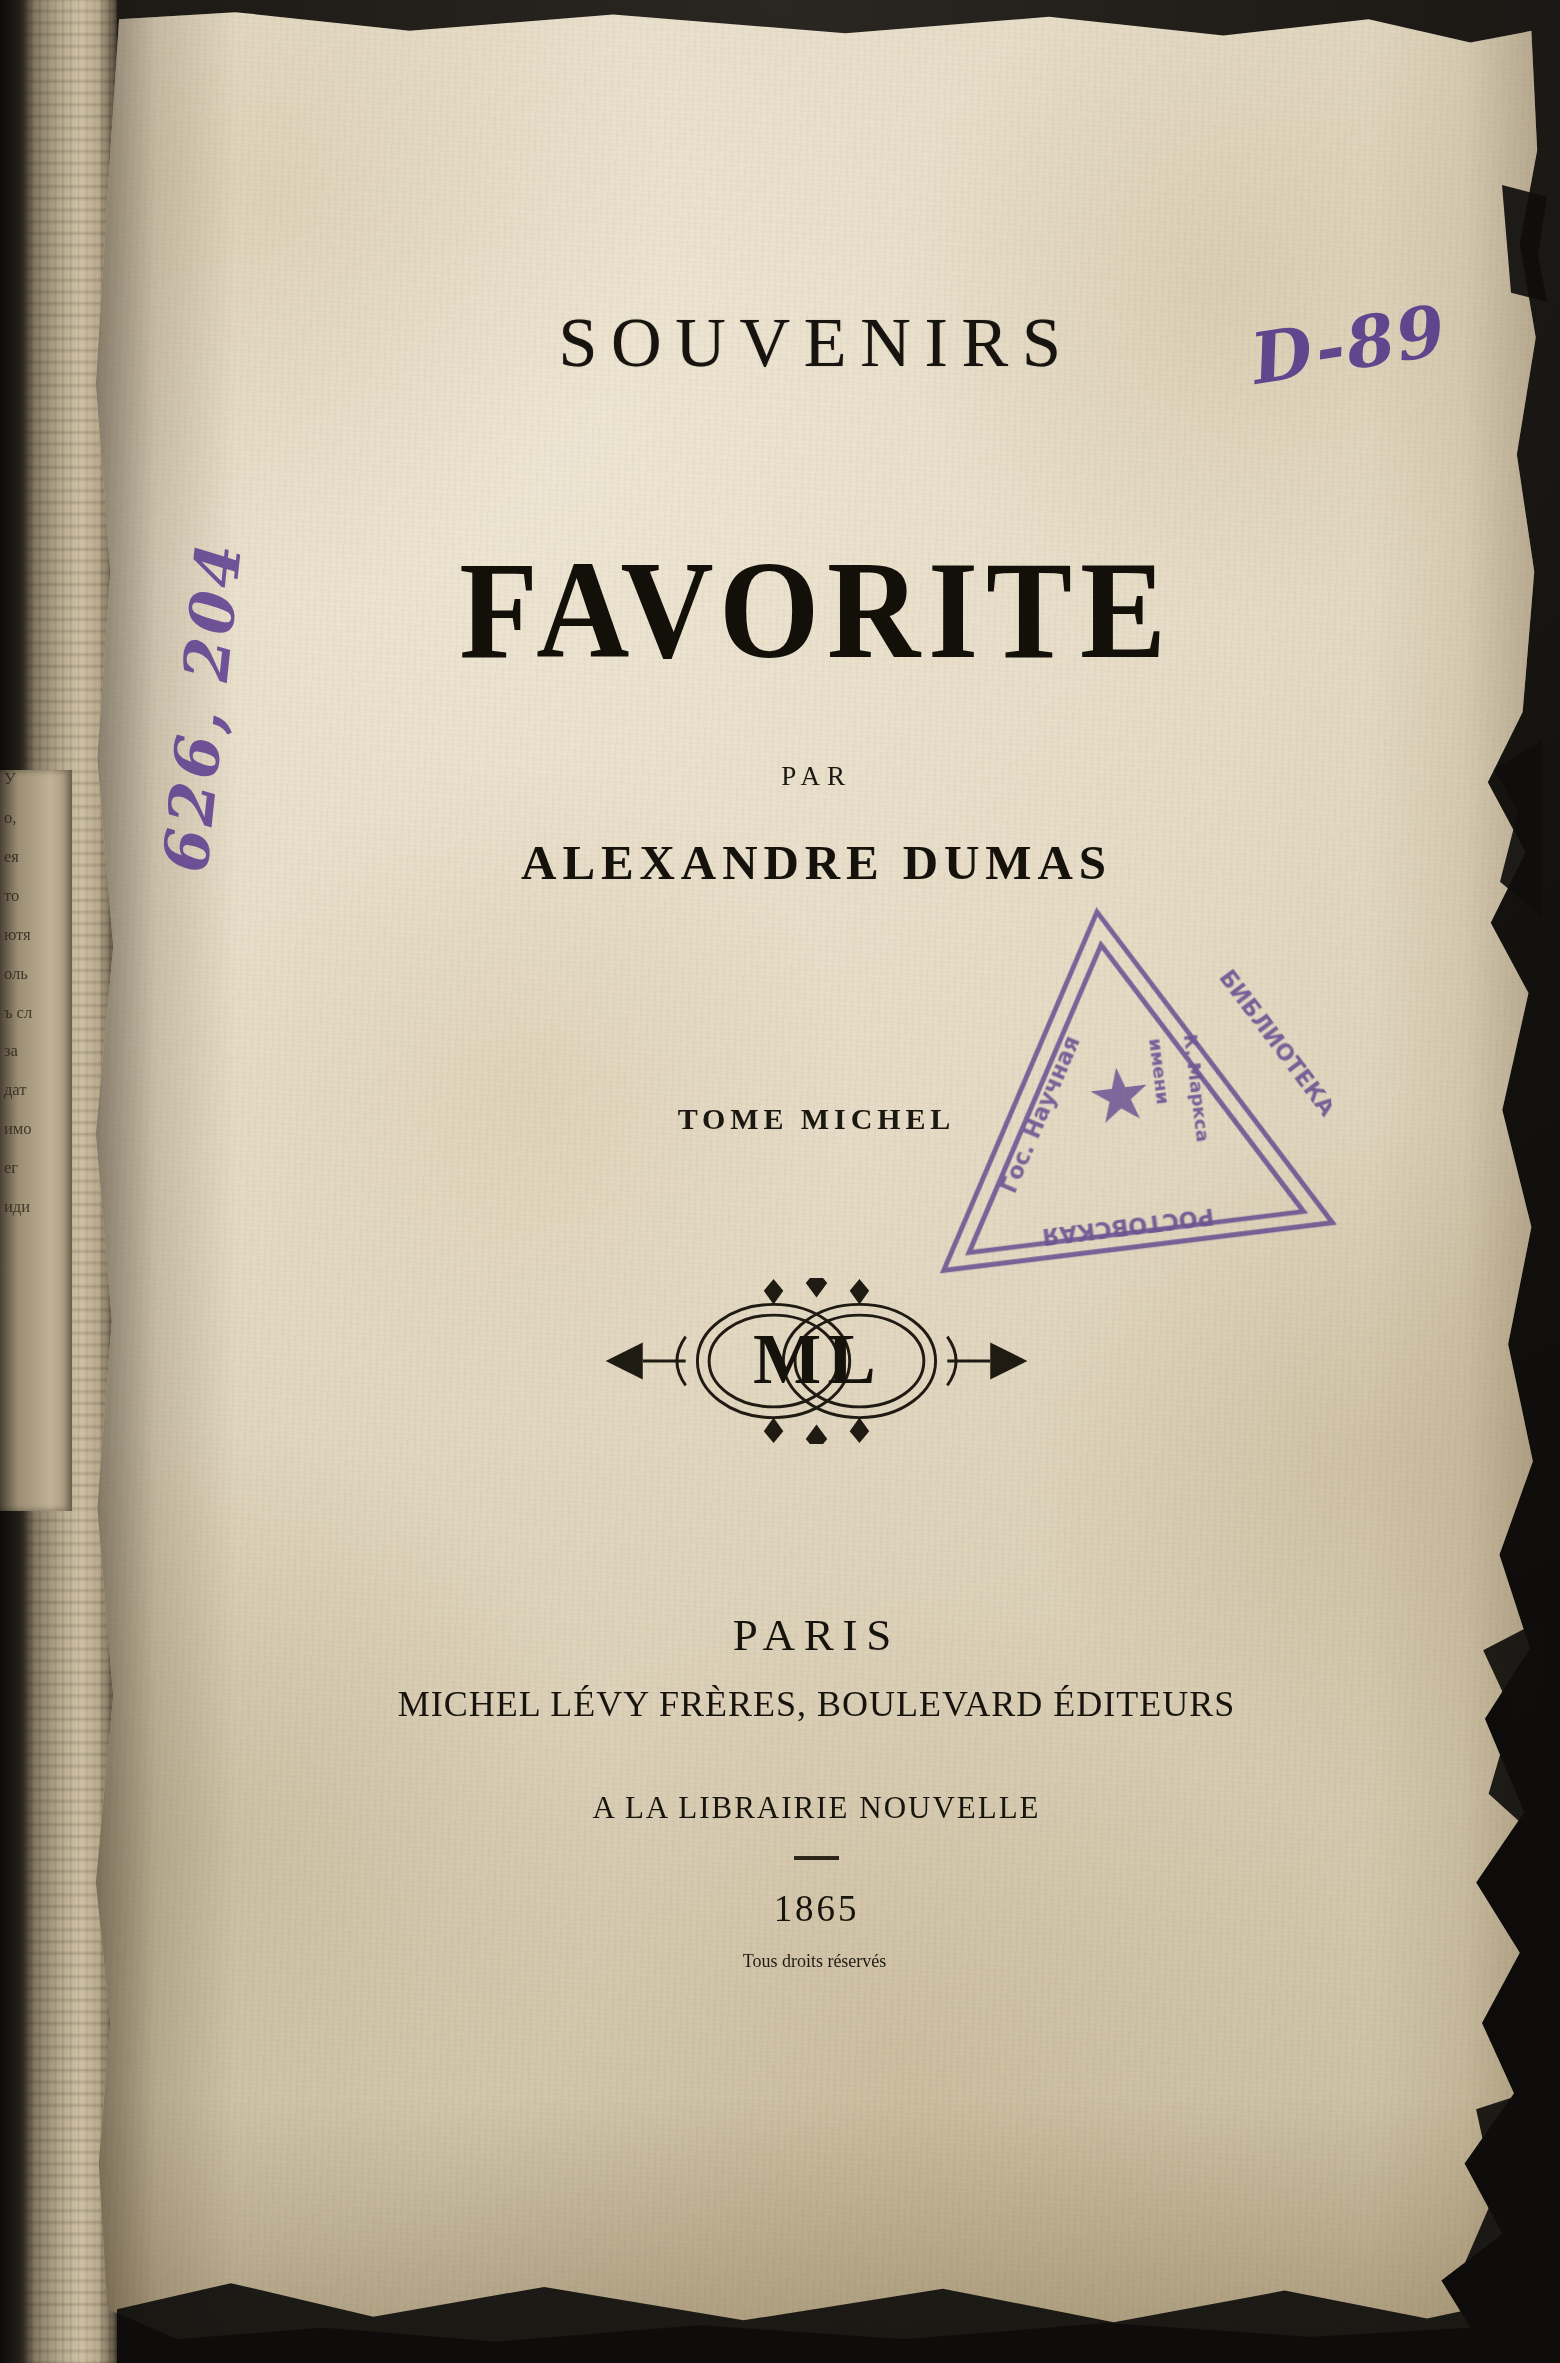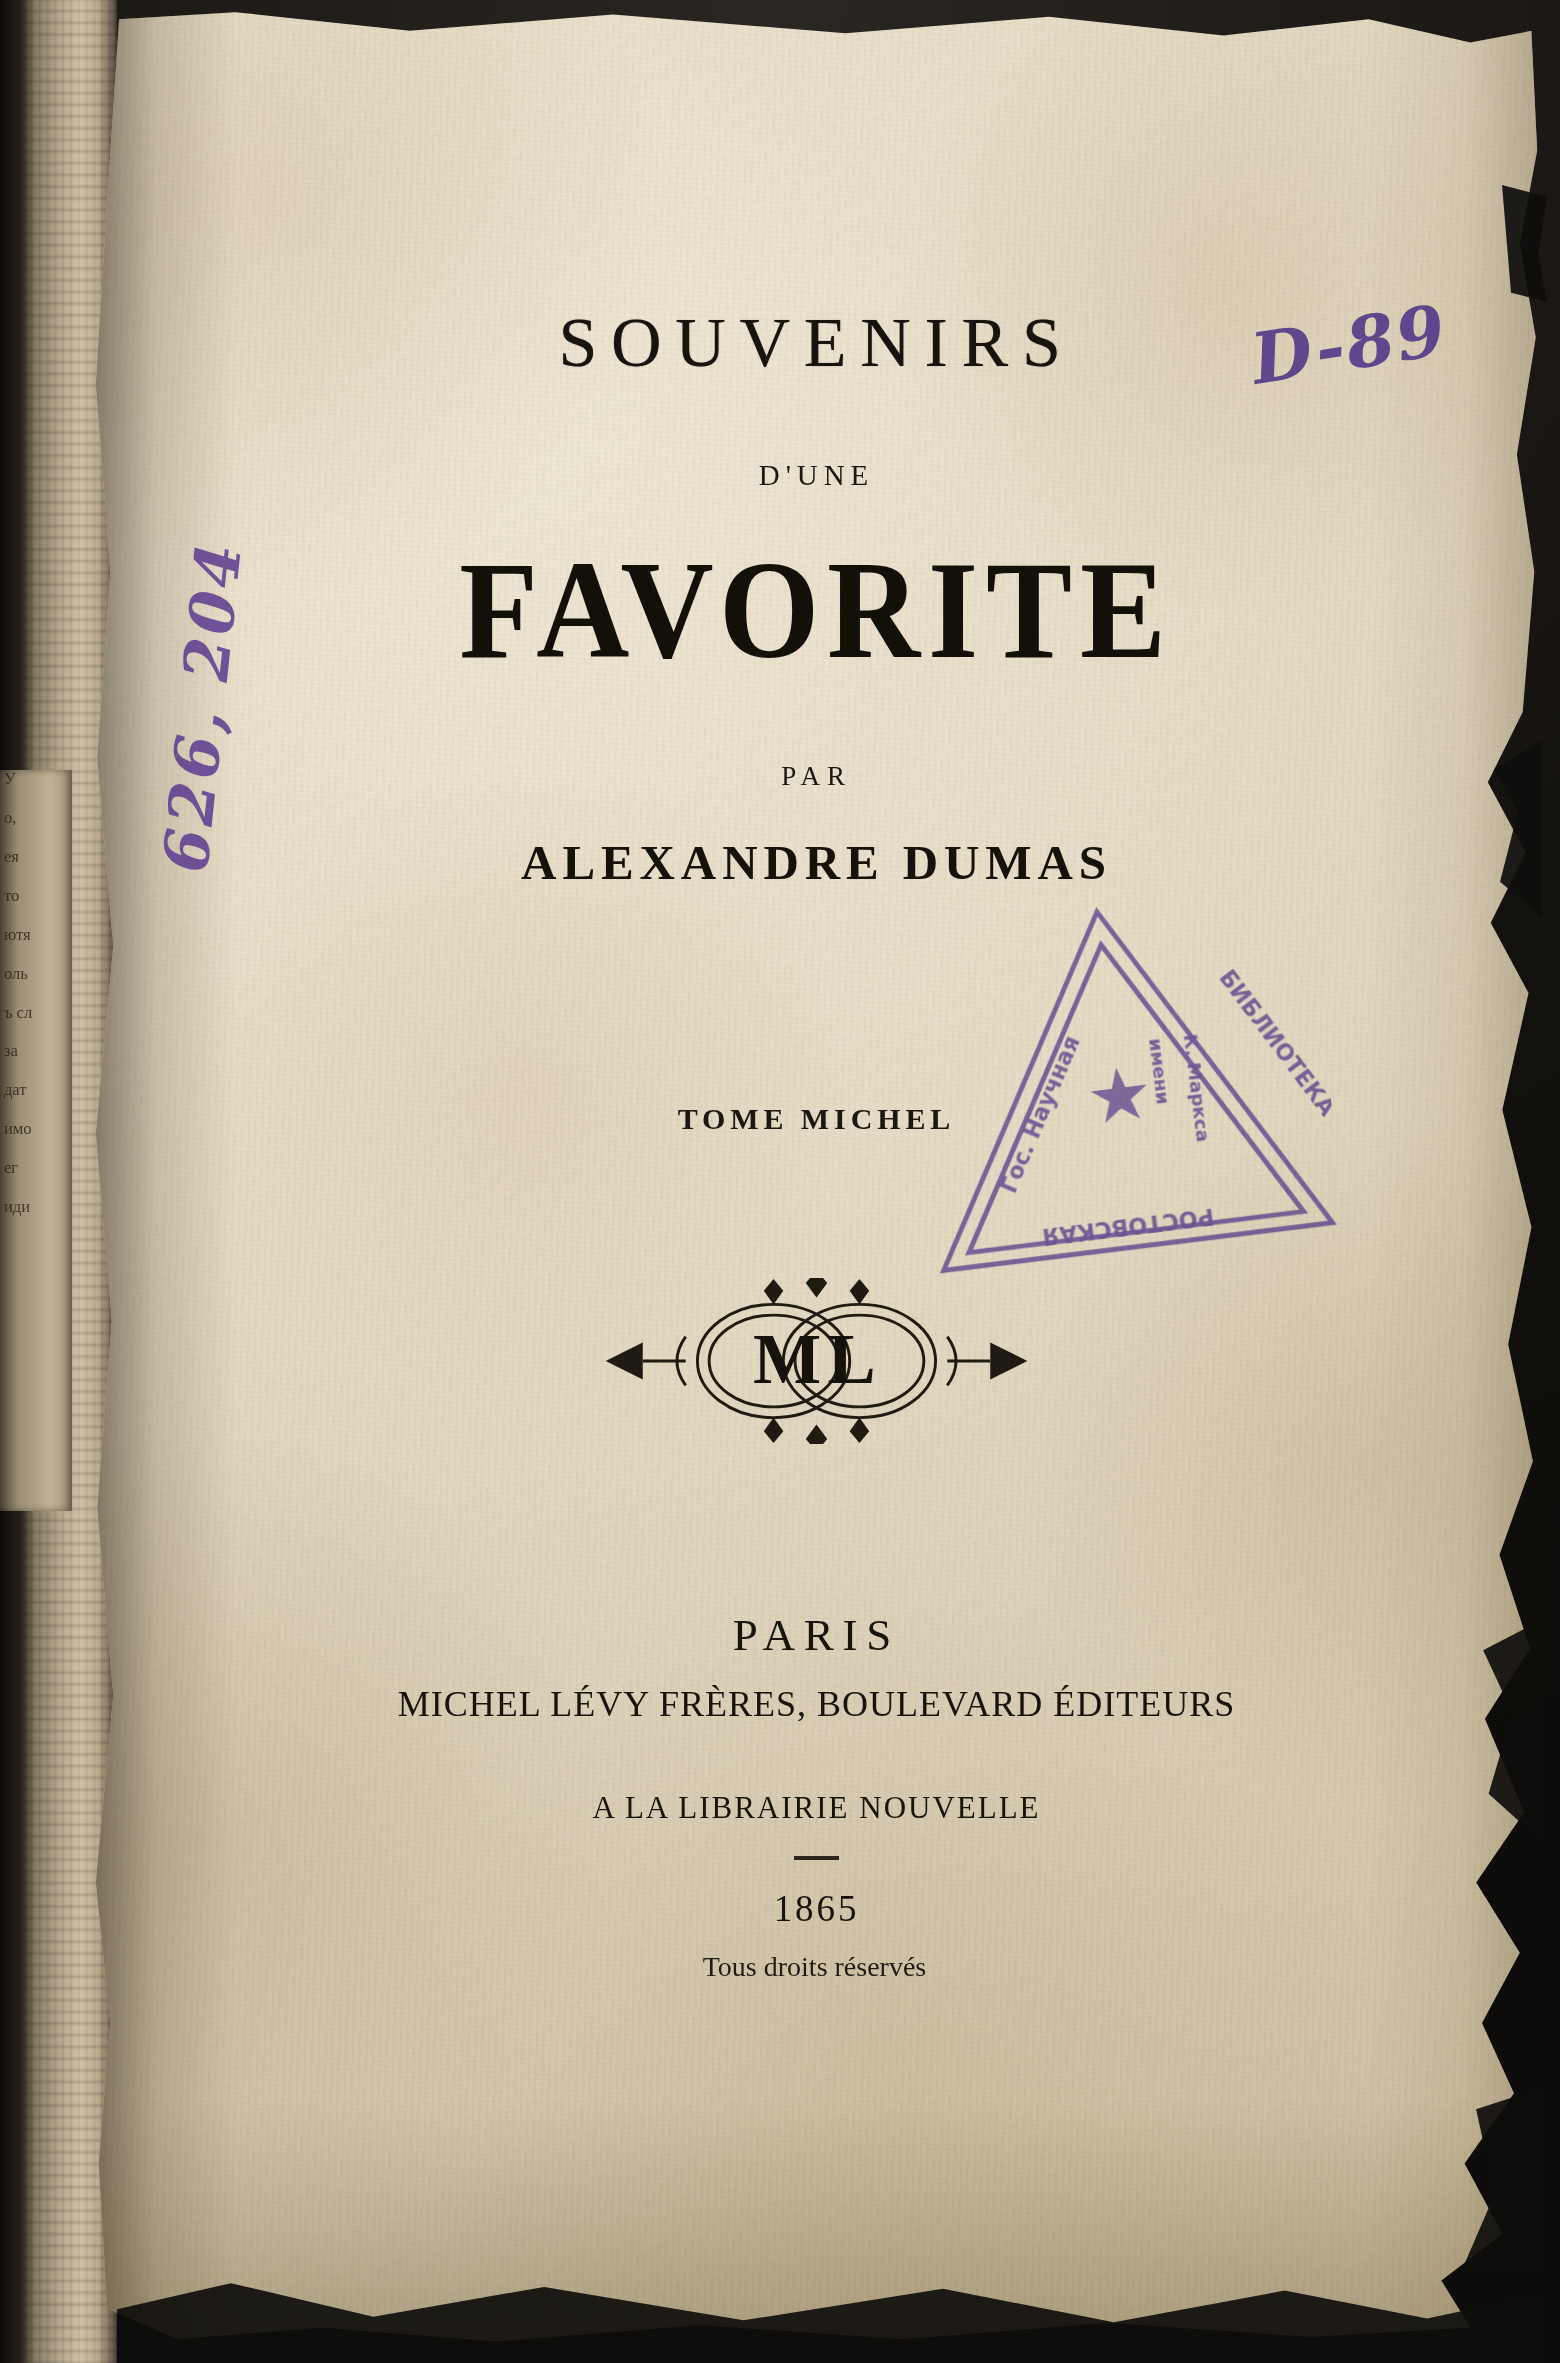--- a/index.html
+++ b/index.html
@@ -270,21 +270,21 @@
     left: 0; right: 0;
     top: 1877px;
     font-size: 37px;
     letter-spacing: 2.9px;
     color: #17140e;
   }
   .t-rights {
     position: absolute;
     left: 0; right: 4px;
     top: 1941px;
-    font-size: 28px;
+    font-size: 18px;
     color: #201c15;
   }
 
   
   .ink {
     position: absolute;
     color: #4a2f86;
     font-family: "DejaVu Serif", serif;
     font-style: italic;
     font-weight: 700;
@@ -358,21 +358,20 @@
   <div class="sheet">
     <div class="grain"></div>
     <div class="grain2"></div>
     <div class="gutter-shadow"></div>
     <div class="right-wear"></div>
     <div class="bottom-wear"></div>
 
     <div class="content">
 
       <div class="t-souvenirs">SOUVENIRS</div>
-      <div class="t-dune">D'UNE</div>
       <div class="t-favorite">FAVORITE</div>
       <div class="t-par">PAR</div>
       <div class="t-author">ALEXANDRE DUMAS</div>
       <div class="t-tome">TOME MICHEL</div>
 
       <div class="ornament">
         <svg width="449" height="166" viewBox="0 0 460 170" xmlns="http://www.w3.org/2000/svg">
           <g fill="none" stroke="#1f1b13" stroke-width="3">
 
             <path d="M14 85 L52 66 L52 104 Z" fill="#1f1b13" stroke="none"></path>

